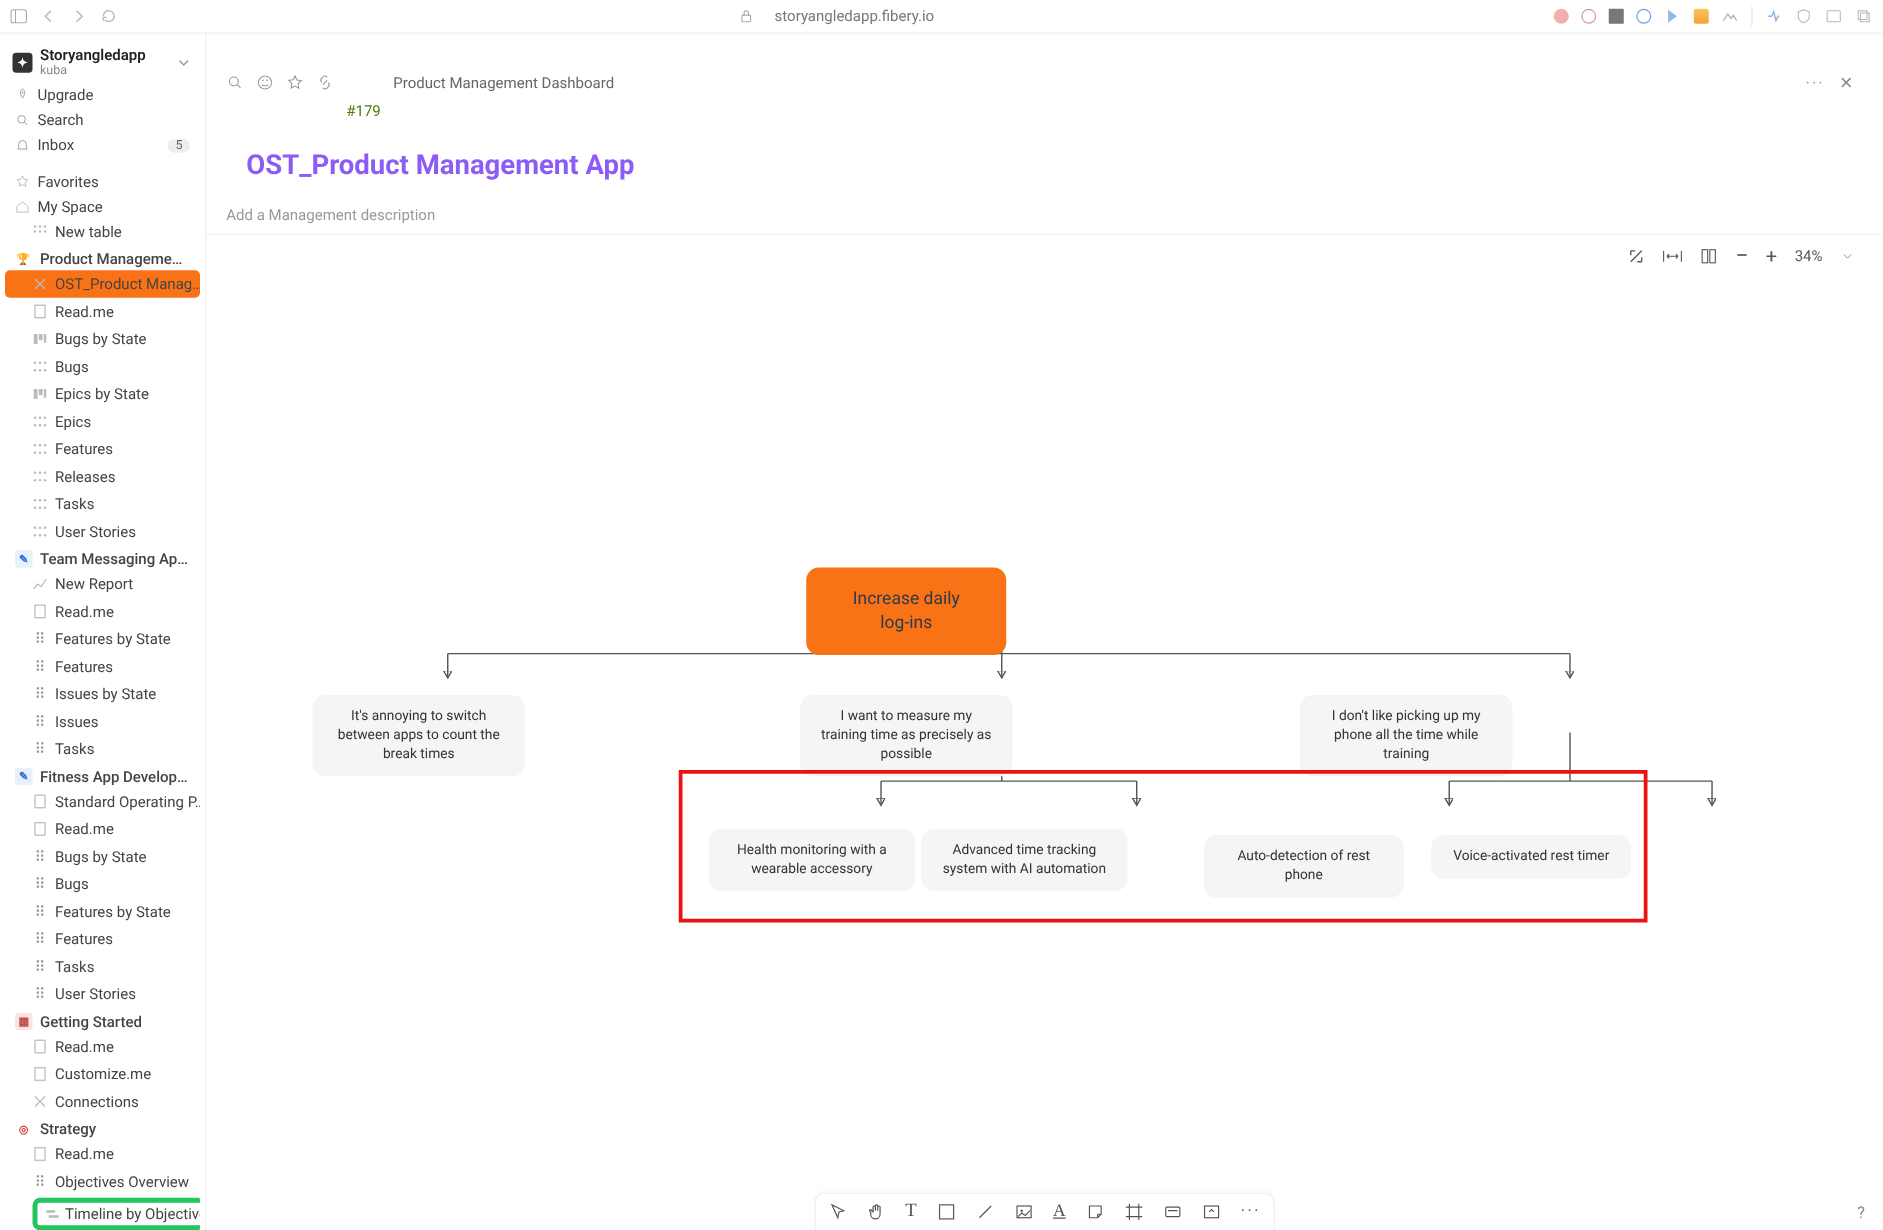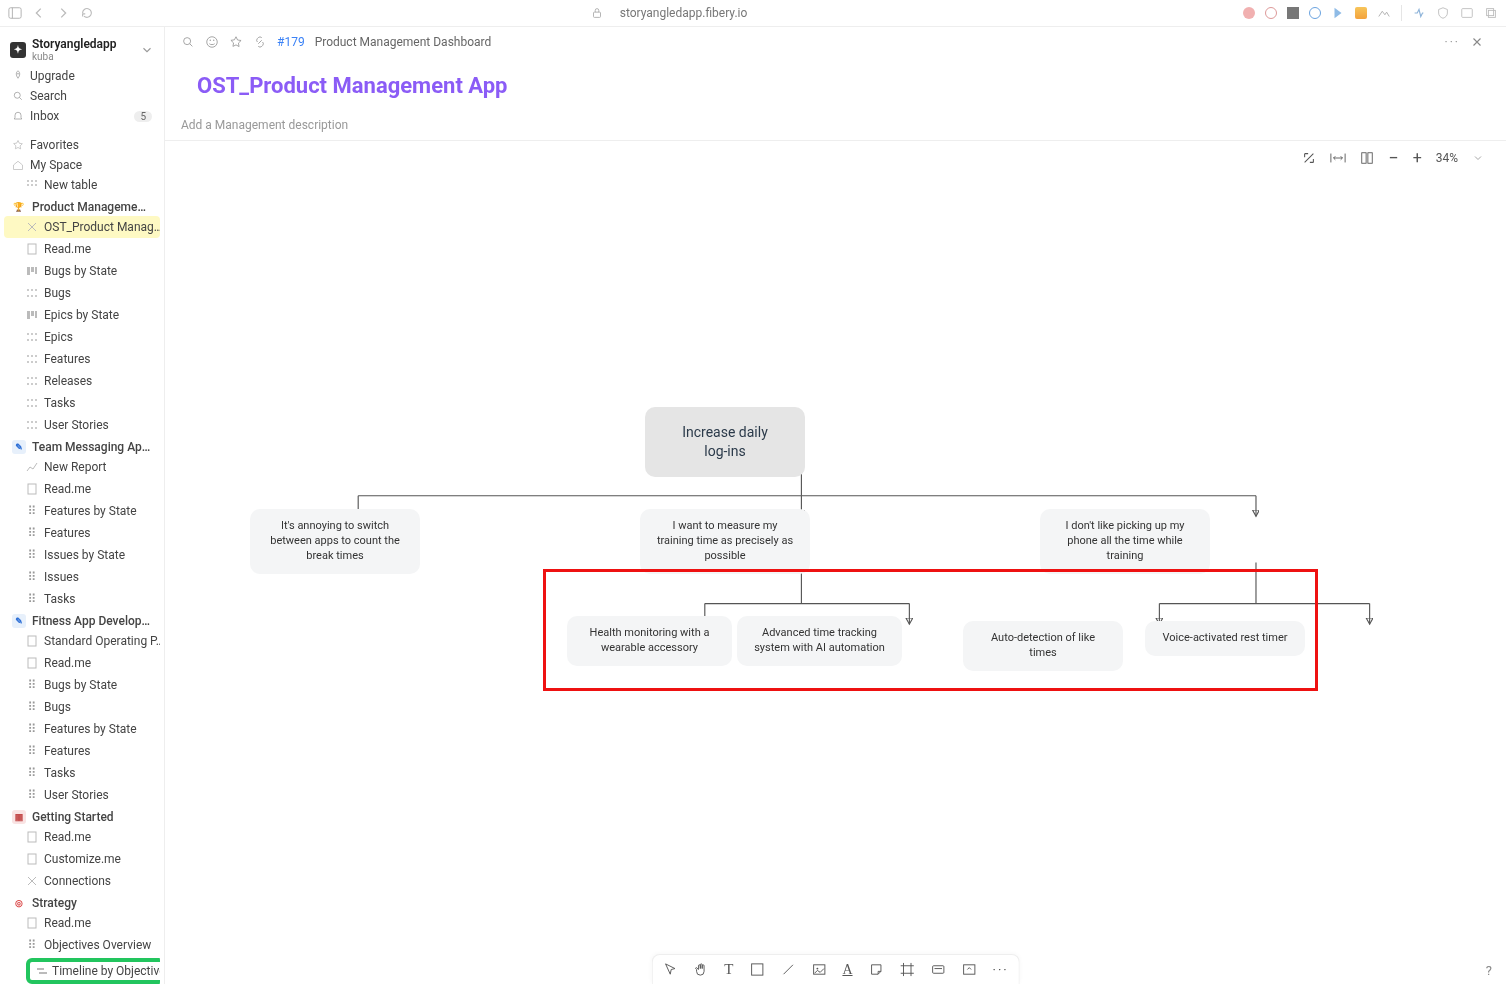--- a/index.html
+++ b/index.html
@@ -24,52 +24,52 @@
   .workspace-header { display:flex; align-items:center; padding:4px 6px; gap:6px; }
   .ws-logo { width:16px; height:16px; background:#333; color:#fff; border-radius:3px; display:flex; align-items:center; justify-content:center; font-size:10px; font-weight:bold;}
   .ws-name { font-weight:600; font-size:12px; color:#222; }
   .ws-sub { font-size:10px; color:#888; }
   .ws-chev { margin-left:auto; color:#888; }
   .side-link { display:flex; align-items:center; gap:6px; padding:3px 8px; border-radius:4px; color:#444; cursor:pointer; }
   .side-link .badge { margin-left:auto; background:#eee; color:#666; border-radius:8px; padding:0 6px; font-size:10px; }
   .side-section-label { display:flex; align-items:center; gap:6px; padding:4px 8px 2px 8px; font-size:12px; color:#444; }
   .side-section-label.bold { font-weight:500; }
   .side-item { display:flex; align-items:center; gap:6px; padding:2px 8px 2px 22px; border-radius:4px; color:#444; cursor:pointer; font-size:12px; line-height:18px; white-space:nowrap; overflow:hidden; text-overflow:ellipsis;}
-  .side-item.active { background:#fef9c3; }
+  .side-item.active { background:#f97316; }
   .mini-icon { width:12px; height:12px; display:inline-flex; align-items:center; justify-content:center; color:#999; flex-shrink:0;}
   .mini-icon svg { width:12px; height:12px; }
   .space-icon { width:14px; height:14px; border-radius:3px; display:inline-flex; align-items:center; justify-content:center; font-size:9px; font-weight:bold; flex-shrink:0;}
   .space-trophy { color:#aaa;}
   .space-blue { background:#e7f0fb; color:#2d6fd6;}
   .space-red { background:#f9e3e3; color:#c34b4b;}
   .space-target { color:#d94141;}
   .ghost-pill { border:4px solid #22c55e; border-radius:6px; padding:0 6px; background:#fff; display:inline-flex; align-items:center; gap:4px;}
 
   
   .main { flex:1; display:flex; flex-direction:column; position:relative; }
   .main-top { padding:8px 22px 6px 16px; border-bottom:1px solid #eee; }
   .crumb-row { display:flex; align-items:center; gap:10px; color:#888; font-size:12px; }
   .crumb-row .spacer { flex:1; }
   .crumb-row .act { color:#999; cursor:pointer; display:inline-flex; align-items:center; }
-  .doc-id { color:#3b82f6; }
+  .doc-id { color:#4d7c0f;margin-top:47px; }
   .title-row { padding-top:8px; }
   .title-row h1 { margin:16px; font-size:22px; font-weight:700; color:#8b5cf6; }
   .subtitle { font-size:12px; color:#999; padding:4px 0 2px 0;}
 
   
   .canvas-wrap { flex:1; position:relative; overflow:hidden; background:#fff;}
   .canvas-toolbar { position:absolute; top:10px; right:22px; display:flex; align-items:center; gap:14px; color:#555; z-index:10;}
   .canvas-toolbar .zoom { font-size:12px; color:#555; }
   .canvas-toolbar .tb-btn { cursor:pointer; display:inline-flex; align-items:center; }
 
   .canvas { position:absolute; inset:0; }
 
   
   .node { position:absolute; border-radius:10px; background:#f4f5f6; color:#333; font-size:11px; padding:10px 14px; display:flex; align-items:center; justify-content:center; text-align:center; line-height:1.35; }
-  .node.root { background:#e5e5e5; color:#2b3a4a; font-size:14px; padding:16px 24px; border-radius:10px;}
+  .node.root { background:#f97316; color:#2b3a4a; font-size:14px; padding:16px 24px; border-radius:10px;}
   .hilite { position:absolute; border:3px solid #e11; pointer-events:none; }
   .connectors { position:absolute; inset:0; width:100%; height:100%; }
   .connectors path, .connectors line { stroke:#555; stroke-width:1; fill:none; }
   .arrowhead { fill:#555; }
 
   
   .wb-toolbar { position:absolute; bottom:0; left:50%; transform:translateX(-50%); background:#fff; border:1px solid #eee; border-bottom:none; border-radius:8px 8px 0 0; padding:6px 10px; display:flex; align-items:center; gap:16px; box-shadow:0 -1px 4px rgba(0,0,0,0.03); z-index:10;}
   .wb-toolbar .wbtn { cursor:pointer; color:#555; display:inline-flex; }
   .help { position:absolute; bottom:6px; right:14px; color:#888; cursor:pointer;}
 </style>
@@ -603,21 +603,21 @@
         </div>
 
         <div class="node" style="left:402px; top:475px; width:165px;">
           <span>Health monitoring with a wearable accessory</span>
         </div>
         <div class="node" style="left:572px; top:475px; width:165px;">
           <span>Advanced time tracking system with AI automation</span>
         </div>
 
         <div class="node" style="left:798px; top:480px; width:160px;">
-          <span>Auto-detection of like times</span>
+          <span>Auto-detection of rest phone</span>
         </div>
         <div class="node" style="left:980px; top:480px; width:160px;">
           <span>Voice-activated rest timer</span>
         </div>
 
         <div class="hilite" style="left:378px; top:428px; width:775px; height:122px;"></div>
       </div>
 
       <div class="wb-toolbar">
         <span class="wbtn">

